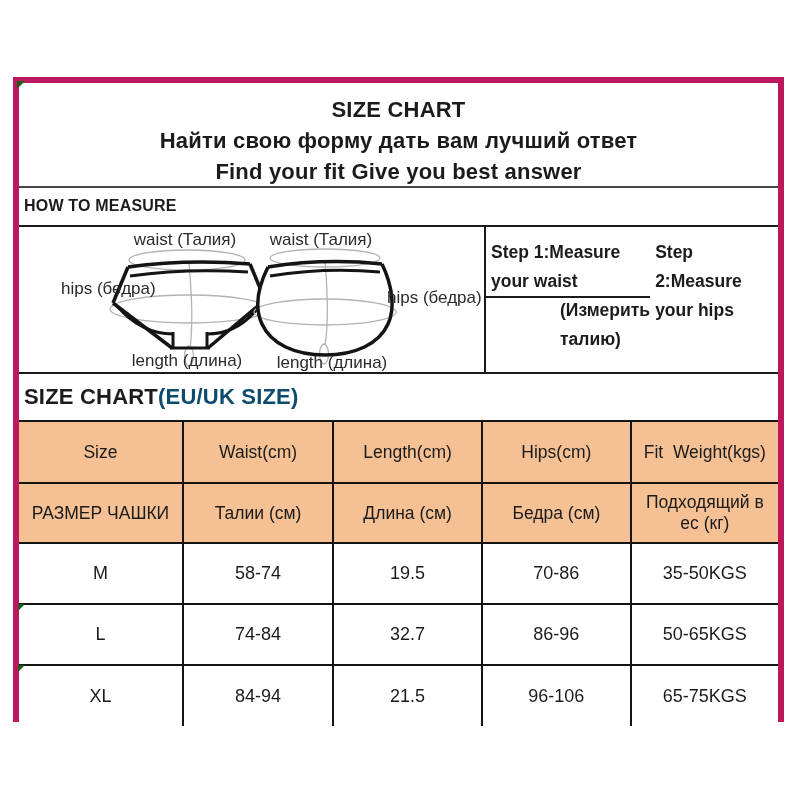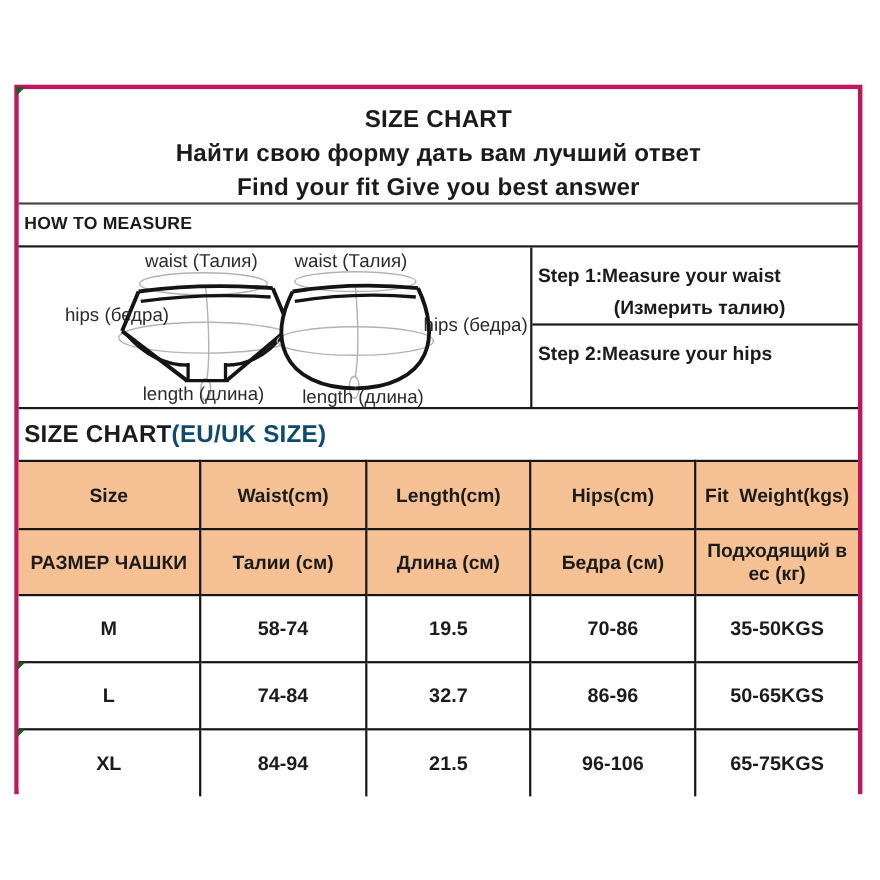--- a/index.html
+++ b/index.html
@@ -10,21 +10,21 @@
     color: #1b1b1b;
     position: relative;
     overflow: hidden;
   }
   .canvas { position: absolute; inset: 0; background: #ffffff; }
 
   .content-box {
     position: absolute;
     left: 13px; top: 77px;
     width: 771px; height: 645px;
-    border: 4px solid #be185d;
+    border: 6px solid #be185d;
     background: #ffffff;
   }
 
   
   .green-mark {
     position: absolute;
     width: 0; height: 0;
     border-top: 8px solid #1b5e20;
     border-right: 8px solid transparent;
     z-index: 5;
@@ -77,21 +77,21 @@
     color: #2a2a2a;
     white-space: nowrap;
     text-align: center;
   }
   .dlabel.centered { transform: translateX(-50%); }
 
   .steps {
     flex: 1;
     border-left: 2px solid #1a1a1a;
     display: flex;
-    flex-direction: column;
+    flex-direction: row;
   }
   .step { padding: 11px 0 0 5px; }
   .step-1 { height: 71px; border-bottom: 2px solid #1a1a1a; }
   .step-2 { height: 52px; border-radius: 16px; }
   .step div {
     font-size: 17.5px;
     font-weight: 700;
     line-height: 29px;
   }
   .step-1 .step-ru { padding-left: 69px; }
@@ -112,21 +112,21 @@
   table.size-table {
     width: 100%;
     height: 304px;
     border-collapse: collapse;
     table-layout: fixed;
   }
   .size-table th, .size-table td {
     border: 2px solid #141414;
     text-align: center;
     vertical-align: middle;
-    font-weight: 700;
+    font-weight: 400;
     padding: 0 4px;
   }
   .size-table th { font-size: 17.5px; background: #f5c194; white-space: pre-wrap; }
   .size-table td { font-size: 18px; background: #ffffff; }
   .size-table th:first-child, .size-table td:first-child { border-left: none; }
   .size-table th:last-child,  .size-table td:last-child  { border-right: none; }
   .size-table tr:first-child th { border-top-color: #141414; }
   .size-table tr:last-child td { border-bottom: none; }
   .row-h1 { height: 62px; }
   .row-h2 { height: 60px; padding-left: 20px; }

